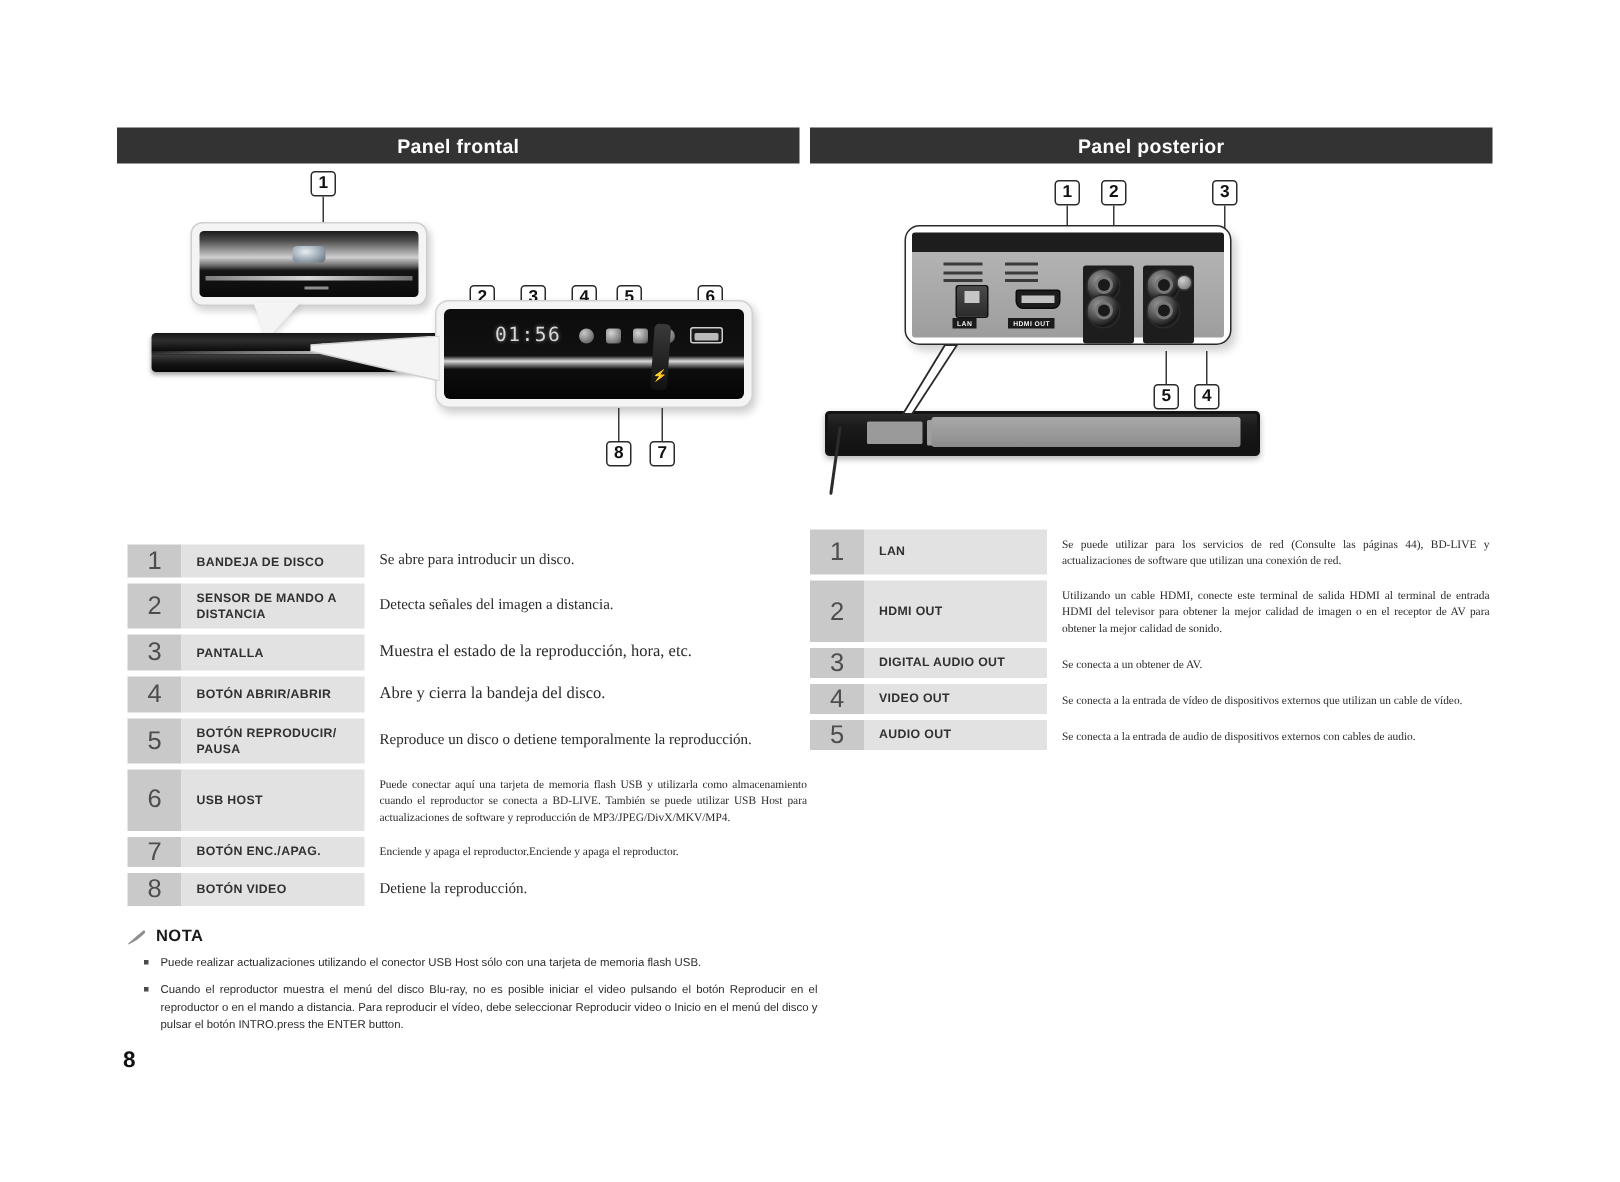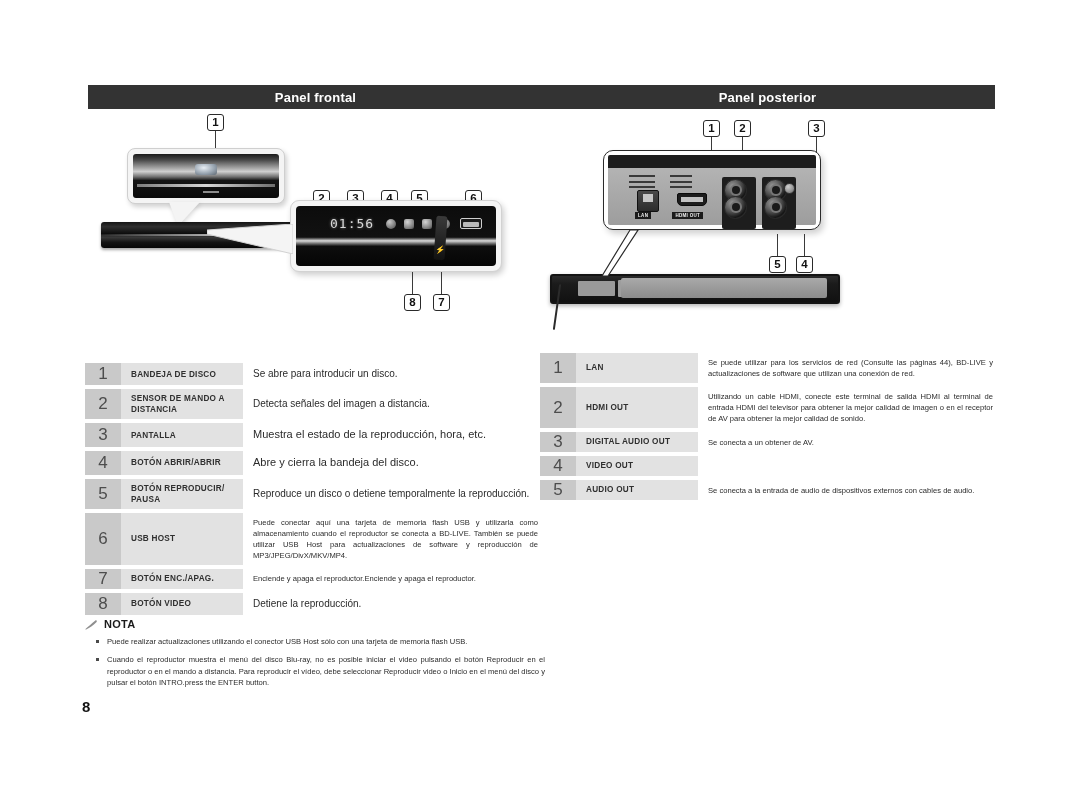--- a/index.html
+++ b/index.html
@@ -236,20 +236,21 @@
     display: flex; align-items: center;
     padding: 4px 0 4px 10px;
     line-height: 1.35;
   }
   .cell-desc {
     flex: 1;
     color: #2b2b2b;
     display: flex; align-items: center;
     padding: 4px 2px 4px 10px;
     line-height: 1.42;
+    font-family: Liberation Serif, serif;
   }
   .cell-desc.sm { font-size: 7.6px; line-height: 1.45; }
   .cell-desc.md { font-size: 10px; }
   .cell-desc.lg { font-size: 11px; }
   .cell-desc.just { text-align: justify; }
 
   
   .nota { position:absolute; left:85px; top:618px; width:460px; }
   .nota-head { display:flex; align-items:center; gap:6px; margin-bottom:6px; }
   .nota-title { font-size:11px; font-weight:bold; color:#1a1a1a; letter-spacing:.3px; }
@@ -267,21 +268,21 @@
   .page-num {
     position:absolute; left:82px; top:698px;
     font-size:15px; font-weight:bold; color:#111;
   }
 </style>
 </head>
 <body>
 
 <div class="page">
 
-  <div class="sec-header" style="left:88px;align-items:center;">
+  <div class="sec-header" style="left:78px;align-items:center;">
     <span>Panel frontal</span>
   </div>
 
   <div class="illus" style="left:85px;">
 
     <div class="badge" style="left:122px; top:2px;">1</div>
     <div class="lead" style="left:130px; top:19px; height:20px;"></div>
 
     <div class="fp-zoomA">
       <div class="slab">
@@ -451,20 +452,21 @@
         <div class="cell-desc sm just">Utilizando un cable HDMI, conecte este terminal de salida HDMI al terminal de entrada HDMI del televisor para obtener la mejor calidad de imagen o en el receptor de AV para obtener la mejor calidad de sonido.</div>
       </div>
       <div class="tbl-row">
         <div class="cell-num">3</div>
         <div class="cell-name">DIGITAL AUDIO OUT</div>
         <div class="cell-desc sm just">Se conecta a un obtener de AV.</div>
       </div>
       <div class="tbl-row">
         <div class="cell-num">4</div>
         <div class="cell-name">VIDEO OUT</div>
+        <div class="cell-desc sm just">Se conecta a la entrada de vídeo de dispositivos externos que utilizan un cable de vídeo.</div>
       </div>
       <div class="tbl-row">
         <div class="cell-num">5</div>
         <div class="cell-name">AUDIO OUT</div>
         <div class="cell-desc sm just">Se conecta a la entrada de audio de dispositivos externos con cables de audio.</div>
       </div>
     </div>
 
   <div class="nota">
     <div class="nota-head">

